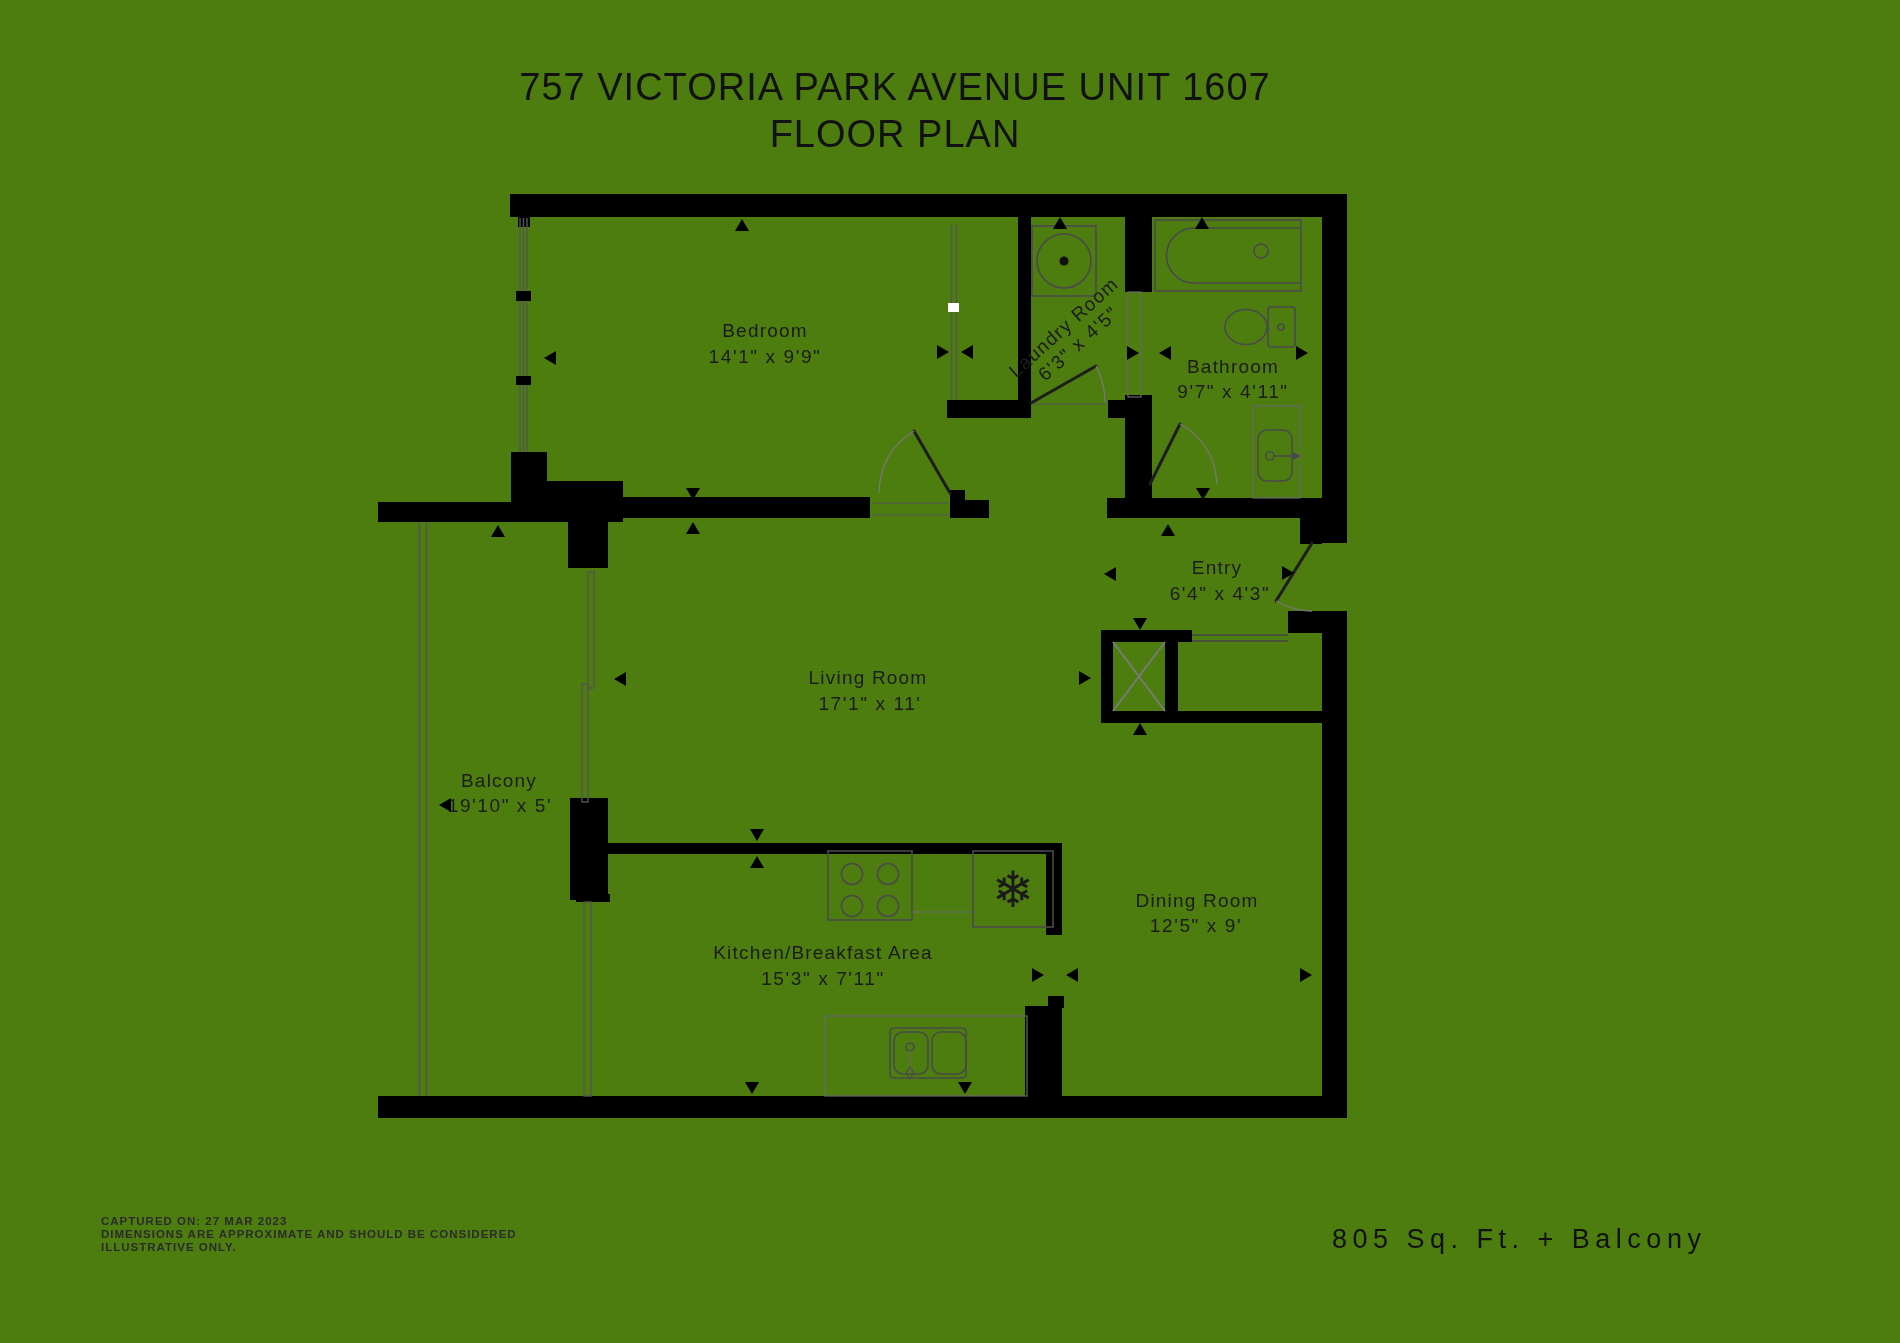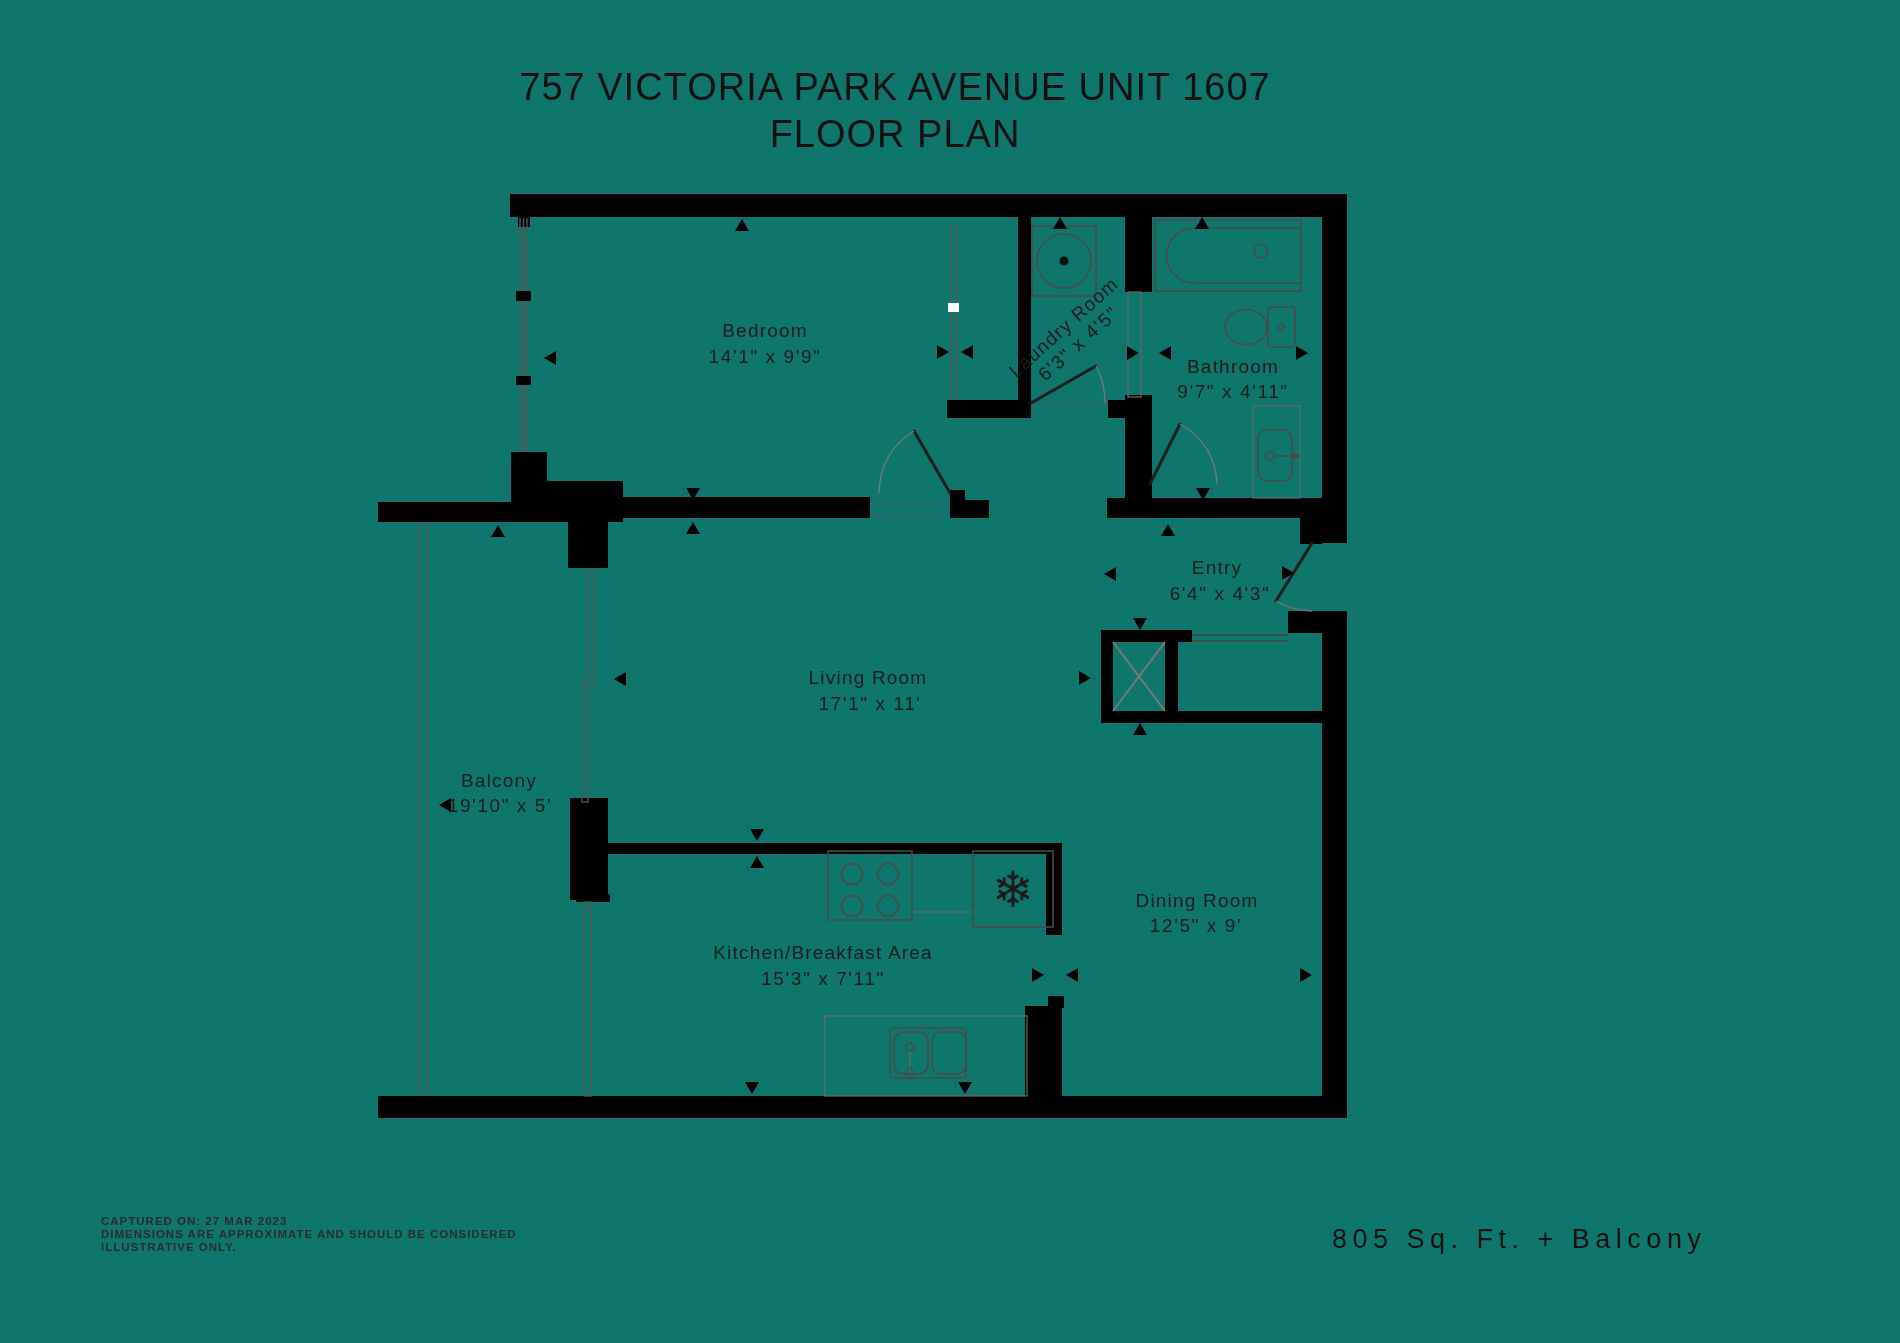--- a/index.html
+++ b/index.html
@@ -1,16 +1,16 @@
 <!DOCTYPE html>
 <html><head>
 <meta charset="utf-8">
 <style>
   html,body{margin:0;padding:0;background:#ffffff;}
-  .page{position:relative;width:1900px;height:1343px;background:#0f766e;overflow:hidden;
+  .page{position:relative;width:1900px;height:1343px;background:#4d7c0f;overflow:hidden;
         font-family:"Liberation Sans", sans-serif;}
   svg{display:block;}
   text{font-family:"Liberation Sans", sans-serif;fill:#1a1a1a;}
   .title-line{font-size:38px;letter-spacing:1px;fill:#111;}
   .room-name{font-size:19px;letter-spacing:1.2px;fill:#1c1c1c;}
   .room-dims{font-size:19px;letter-spacing:1.6px;fill:#1c1c1c;}
   .disclaimer{font-size:11.5px;font-weight:bold;letter-spacing:1px;fill:#2b2b2b;}
   .area-text{font-size:27px;letter-spacing:5.5px;fill:#111;}
   .wall{fill:#000;}
   .fixture{fill:none;stroke:#4a4a4a;stroke-width:1.6;}

